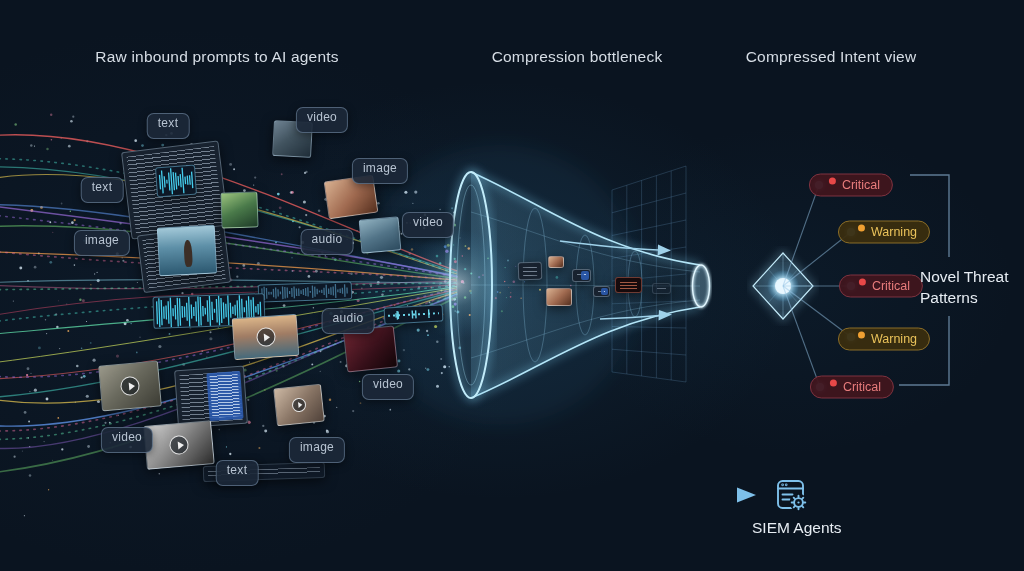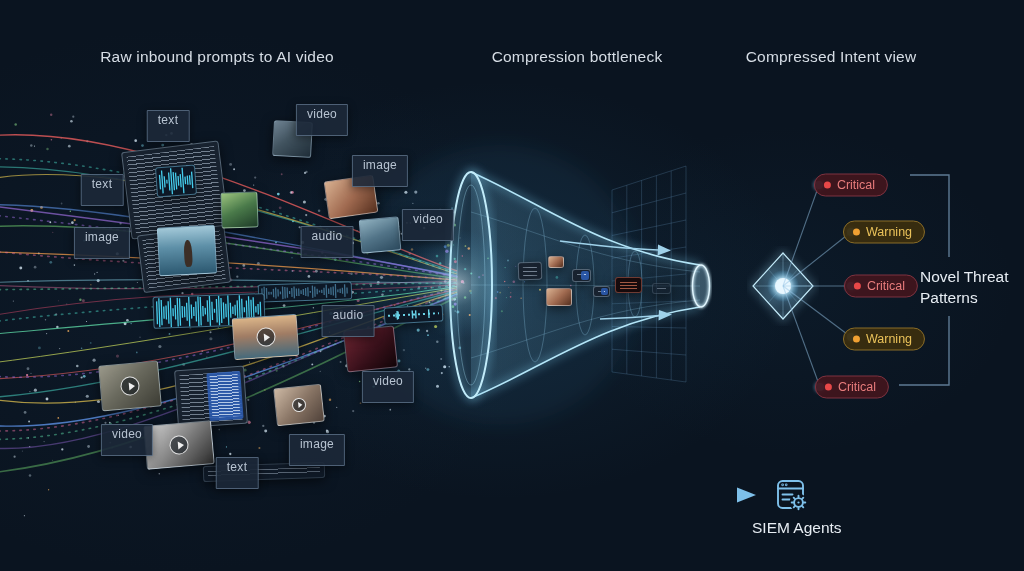--- a/index.html
+++ b/index.html
@@ -48,27 +48,27 @@
   .play{position:absolute;left:50%;top:50%;width:17px;height:17px;border-radius:50%;
     transform:translate(-50%,-50%);background:rgba(8,14,22,.55);border:1px solid rgba(255,255,255,.85);}
   .play::after{content:"";position:absolute;left:56%;top:50%;transform:translate(-42%,-50%);
     border-left:6px solid rgba(255,255,255,.92);border-top:4px solid transparent;border-bottom:4px solid transparent;}
   .play.small{width:12px;height:12px;}
   .play.small::after{border-left-width:4px;border-top-width:3px;border-bottom-width:3px;}
   
   .chip{
     position:absolute;transform:translate(-50%,-50%);
     background:rgba(28,40,56,.9);border:1px solid rgba(122,146,172,.55);color:#b8c4d2;
-    font-size:12px;padding:2px 10px 14px;border-radius:1px;letter-spacing:.3px;white-space:nowrap;
+    font-size:12px;padding:2px 10px 8px;border-radius:7px;letter-spacing:.3px;white-space:nowrap;
     box-shadow:0 2px 8px rgba(0,0,0,.45);
   }
   
   .badge{
-    position:absolute;transform:translate(-50%,-50%);display:flex;align-items:center;gap:6px;
-    font-size:12.5px;padding:3px 12px 4px 9px;border-radius:999px;white-space:nowrap;
+    position:absolute;transform:translate(-50%,-50%);display:flex;gap:6px;
+    font-size:12.5px;padding:3px 12px 4px 19px;border-radius:999px;white-space:nowrap;
   }
   .badge.critical{background:rgba(64,21,29,.95);border:1px solid #7e3340;color:#e87c7c;}
   .badge.warning{background:rgba(58,45,15,.95);border:1px solid #8a6d28;color:#eac25a;}
   .bdot{width:7px;height:7px;border-radius:50%;flex:0 0 auto;}
   .badge.critical .bdot{background:#e84848;}
   .badge.warning .bdot{background:#f0a032;}
   
   #novel-threat{position:absolute;left:920px;top:266px;color:#e7edf3;font-size:15.5px;line-height:21px;white-space:nowrap;}
   #siem{position:absolute;left:752px;top:477px;width:80px;text-align:center;}
   #siem .lbl{margin-top:4px;color:#e7edf3;font-size:15.5px;white-space:nowrap;}
@@ -600,21 +600,21 @@
       </g>
     <g id="g-bracket">
         <path d="M 910 175 L 949 175 L 949 257 M 949 316 L 949 385 L 899 385" stroke="rgba(150,190,225,.6)" stroke-width="1.4" fill="none"></path>
       </g>
     <g id="g-siem-arrow">
         <line x1="347" y1="495" x2="738" y2="495" stroke="url(#arrowGrad)" stroke-width="2.2"></line>
         <path d="M 737 487.5 L 756 495 L 737 502.5 Z" fill="#7ec0ea"></path>
       </g>
   </svg>
 
-  <div class="hdr" style="left:217px">Raw inbound prompts to AI video</div>
+  <div class="hdr" style="left:217px">Raw inbound prompts to AI agents</div>
   <div class="hdr" style="left:831px">Compressed Intent view</div>
   <div class="hdr" style="left:577px">Compression bottleneck</div>
 
   <div id="tiles-layer">
       <div class="tile t-text" style="left: 126px; top: 146px; width: 96px; height: 86px; transform: rotate(-7deg);">
         <div class="lines"></div>
       </div>
       <div class="tile t-text" style="left: 140px; top: 230px; width: 86px; height: 56px; transform: rotate(-7deg);">
         <div class="lines"></div>
       </div>

